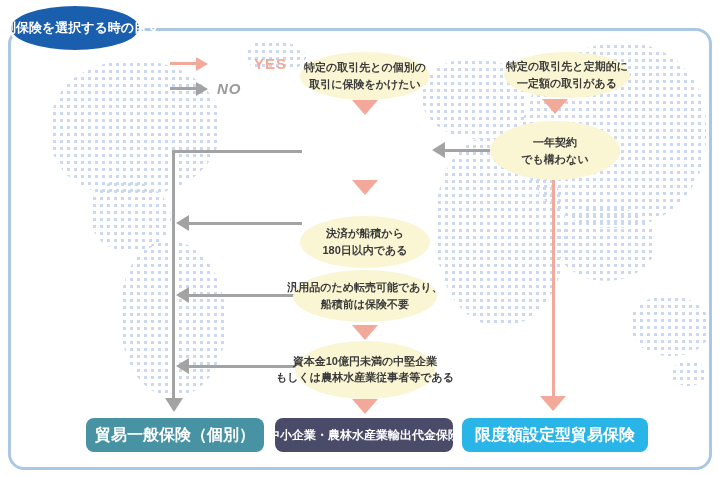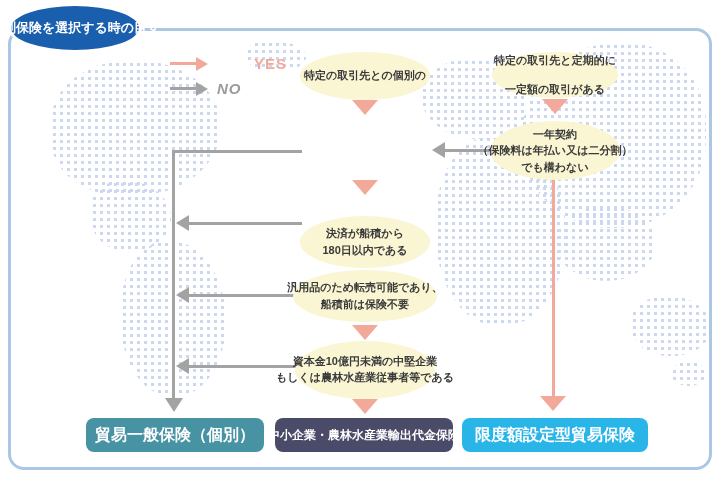--- a/index.html
+++ b/index.html
@@ -101,41 +101,41 @@
   <div class="tri tri-down-pink" style="left:352px; top:250px;"></div>
   <div class="tri tri-down-pink" style="left:352px; top:325px;"></div>
   <div class="tri tri-down-pink" style="left:352px; top:399px;"></div>
 
   <div class="tri tri-down-pink" style="left:542px; top:99px;"></div>
   <div class="vline pink-line" style="left:552px; top:178px; width:3px; height:218px;"></div>
   <div class="tri tri-down-pink" style="left:540px; top:396px;"></div>
 
   <div class="oval" style="left:300px; top:52px; width:130px; height:48px;text-align:right;">
     <span>特定の取引先との個別の</span>
+    <span>取引に保険をかけたい</span>
   </div>
   <div class="oval" style="left:300px; top:216px; width:130px; height:52px;">
     <span>決済が船積から</span>
     <span>180日以内である</span>
   </div>
   <div class="oval" style="left:293px; top:270px; width:144px; height:52px;">
     <span>汎用品のため転売可能であり、</span>
     <span>船積前は保険不要</span>
   </div>
   <div class="oval" style="left:295px; top:341px; width:140px; height:58px; line-height:1.45;">
     <span>資本金10億円未満の中堅企業</span>
     <span>もしくは農林水産業従事者等である</span>
   </div>
 
-  <div class="oval" style="left:492px; top:52px; width:126px; height:46px;justify-content:space-between;">
+  <div class="oval" style="left:504px; top:52px; width:126px; height:46px;">
     <span>特定の取引先と定期的に</span>
     <span>一定額の取引がある</span>
   </div>
   <div class="oval" style="left:490px; top:121px; width:130px; height:59px; line-height:1.5;">
     <span>一年契約</span>
-    <span>（保険料は年払い又は二分割）</span>
     <span>でも構わない</span>
   </div>
 
   <div class="result result-general">
     <span>貿易一般保険（個別）</span>
   </div>
   <div class="result result-sme">
     <span>中小企業・農林水産業輸出代金保険</span>
   </div>
   <div class="result result-limit">

